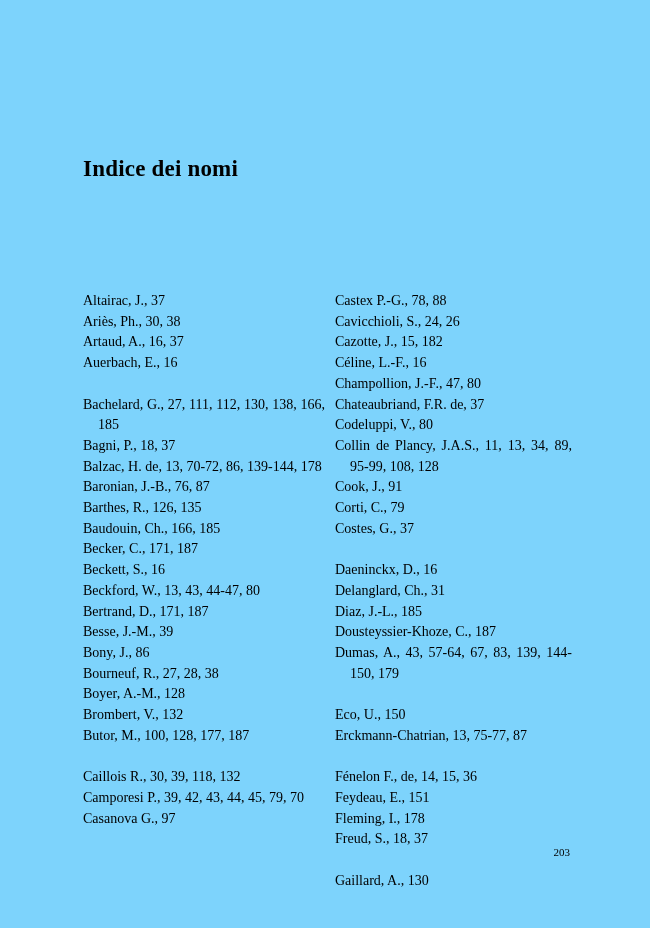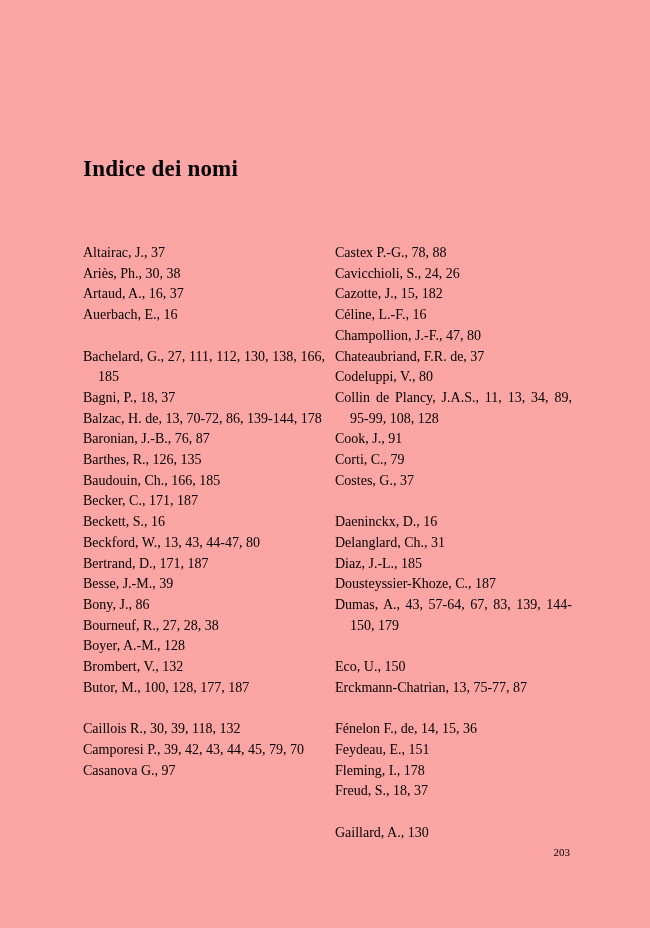--- a/index.html
+++ b/index.html
@@ -4,21 +4,21 @@
 <style>
   html, body {
     margin: 0;
     padding: 0;
     background: #ffffff;
   }
   .page {
     position: relative;
     width: 650px;
     height: 928px;
-    background: #fca5a5;
+    background: #7dd3fc;
     color: #000000;
     font-family: "Liberation Serif", "DejaVu Serif", serif;
     overflow: hidden;
   }
   .title {
     position: absolute;
     left: 83px;
     top: 141px;
     font-size: 23px;
     font-weight: 700;
@@ -28,20 +28,21 @@
     position: absolute;
     left: 83px;
     top: 243px;
     width: 489px;
     display: flex;
     align-items: flex-start;
   }
   .col {
     font-size: 14px;
     line-height: 20.7px;
+    margin-top: 48px;
   }
   .col-left {
     width: 242px;
     margin-right: 10px;
   }
   .col-right {
     width: 237px;
   }
   .group {
     margin: 0;

